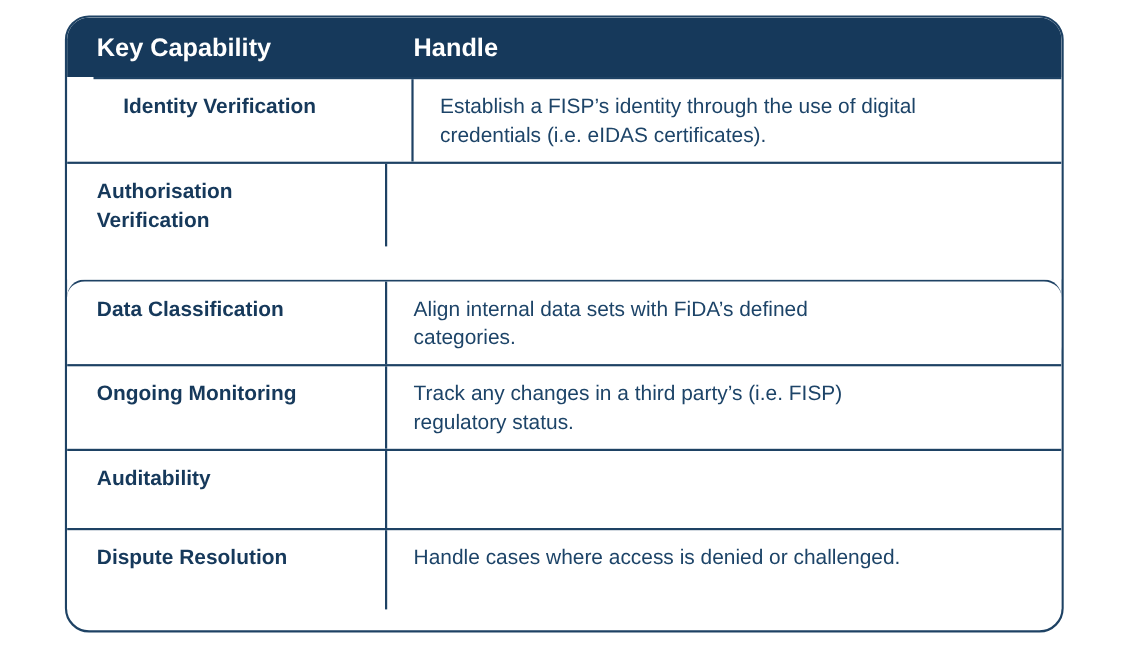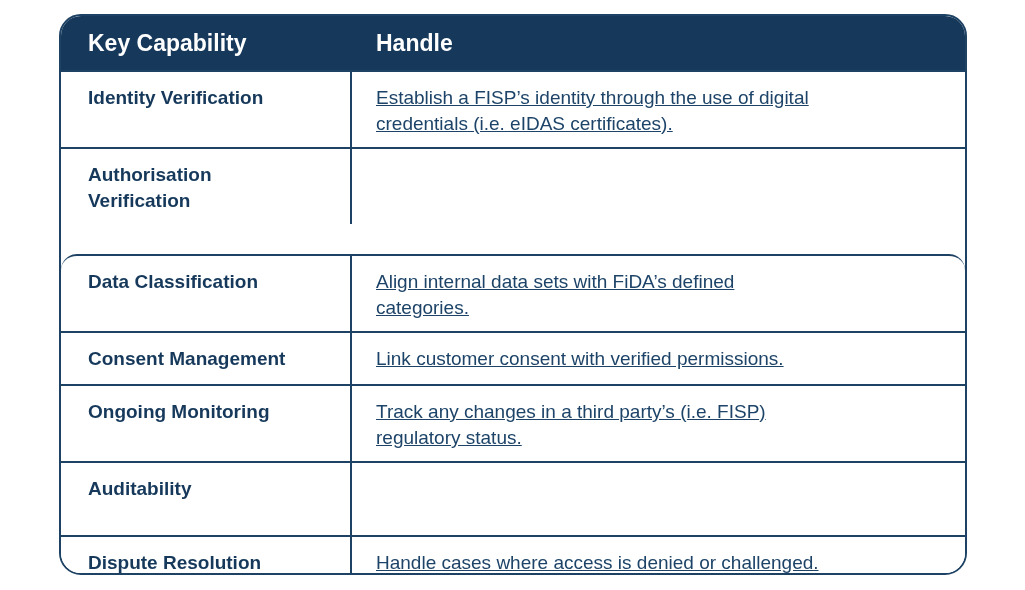--- a/index.html
+++ b/index.html
@@ -52,21 +52,21 @@
     flex: 1;
     padding: 2px 10px 2px 24px;
   }
   .tr {
     display: flex;
     border-top: 2px solid #1E4264;
     box-sizing: border-box;
     background: #ffffff;
     flex: 0 0 auto;
   }
-  .tr:nth-child(2) { min-height: 71px; }
+  .tr:nth-child(2) { min-height: 71px; margin-left: 24px; }
   .tr:nth-child(3) { min-height: 107px; flex-direction: column; }
   .tr:nth-child(4) { min-height: 74px; border-radius: 16px; }
   .tr:nth-child(5) { min-height: 53px; }
   .tr:nth-child(6) { min-height: 72px; }
   .tr:nth-child(7) { min-height: 74px; }
   .tr:nth-child(8) { min-height: 54px; flex: 1 0 auto; }
   .td {
     box-sizing: border-box;
     font-size: 19px;
     line-height: 26px;
@@ -76,21 +76,20 @@
     width: 291px;
     border-right: 2px solid #1E4264;
     padding: 13px 14px 10px 27px;
     font-weight: 700;
     color: #16395B;
   }
   .td-pur {
     flex: 1;
     padding: 13px 20px 10px 24px;
     color: #1D4468;
-    text-decoration: underline;
   }
 </style>
 </head>
 <body>
 
 <div class="stage">
   <div class="table-wrap">
 
     <div class="thead">
       <div class="th th-cap">Key Capability</div>
@@ -107,24 +106,20 @@
       <div class="td td-cap">Authorisation
 Verification</div>
     </div>
 
     <div class="tr">
       <div class="td td-cap">Data Classification</div>
       <div class="td td-pur">Align internal data sets with FiDA’s defined
 categories.</div>
     </div>
 
-    <div class="tr">
-      <div class="td td-cap">Consent Management</div>
-      <div class="td td-pur">Link customer consent with verified permissions.</div>
-    </div>
 
     <div class="tr">
       <div class="td td-cap">Ongoing Monitoring</div>
       <div class="td td-pur">Track any changes in a third party’s (i.e. FISP)
 regulatory status.</div>
     </div>
 
     <div class="tr">
       <div class="td td-cap">Auditability</div>
     </div>

